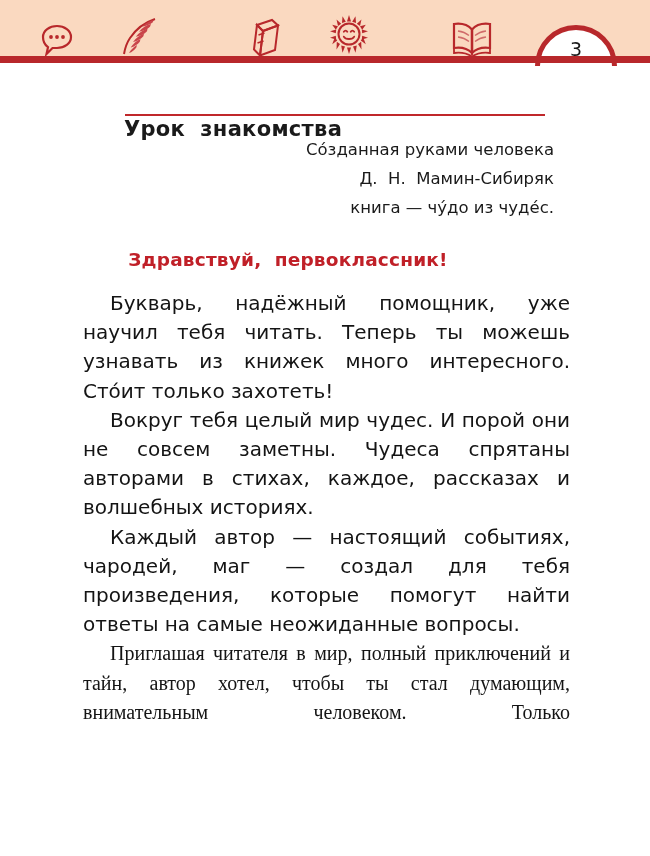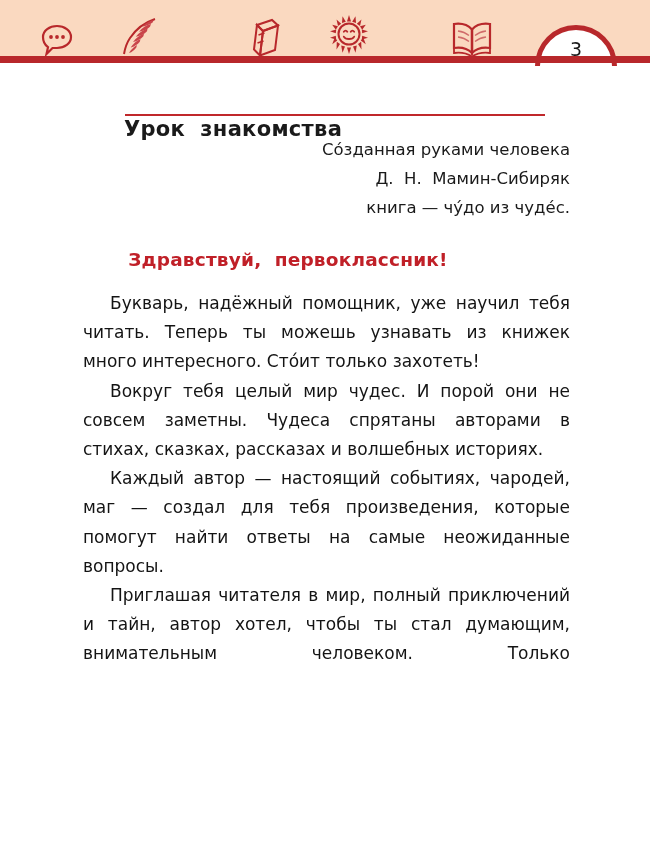--- a/index.html
+++ b/index.html
@@ -115,21 +115,21 @@
     left: 125px;
     top: 51px;
     width: 420px;
     height: 2px;
     background: #c0282b;
   }
 
   
   .epigraph {
     position: absolute;
-    left: 180px;
+    left: 164px;
     top: 72px;
     width: 390px;
     text-align: right;
     font-size: 16.5px;
     line-height: 29px;
     color: #1a1a1a;
   }
   .epigraph div { white-space: pre; }
 
   
@@ -145,33 +145,34 @@
     letter-spacing: 0.2px;
     white-space: pre;
   }
 
   
   .bodytext {
     position: absolute;
     left: 83px;
     top: 226px;
     width: 487px;
-    font-size: 17px;
+    font-size: 20px;
     line-height: 29.2px;
     color: #141414;
     text-align: justify;
     text-justify: inter-word;
   }
   .bodytext p {
     margin: 0;
     text-indent: 27px;
     text-align: justify;
   }
   .bodytext p:last-child {
     text-align-last: justify;
+    font-family: Liberation Serif, serif;
   }
 </style>
 </head>
 <body>
 
 <div class="header-band">
 
   <div class="header-icons">
 
     <span class="hicon icon-speech">
@@ -272,18 +273,18 @@
   <div class="epigraph">
     <div>Со́зданная руками человека</div>
     <div>Д.  Н.  Мамин-Сибиряк</div>
     <div>книга — чу́до из чуде́с.</div>
   </div>
 
   <div class="greeting">Здравствуй,  первоклассник!</div>
 
   <div class="bodytext">
     <p>Букварь, надёжный помощник, уже научил тебя читать. Теперь ты можешь узнавать из книжек много интересного. Сто́ит только захотеть!</p>
-    <p>Вокруг тебя целый мир чудес. И порой они не совсем заметны. Чудеса спрятаны авторами в стихах, сказках, рассказах и волшебных историях.</p>
+    <p>Вокруг тебя целый мир чудес. И порой они не совсем заметны. Чудеса спрятаны авторами в стихах, каждое, рассказах и волшебных историях.</p>
     <p>Каждый автор — настоящий событиях, чародей, маг — создал для тебя произведения, которые помогут найти ответы на самые неожиданные вопросы.</p>
     <p>Приглашая читателя в мир, полный приключений и тайн, автор хотел, чтобы ты стал думающим, внимательным человеком. Только</p>
   </div>
 
 </div>
 
 </body></html>

